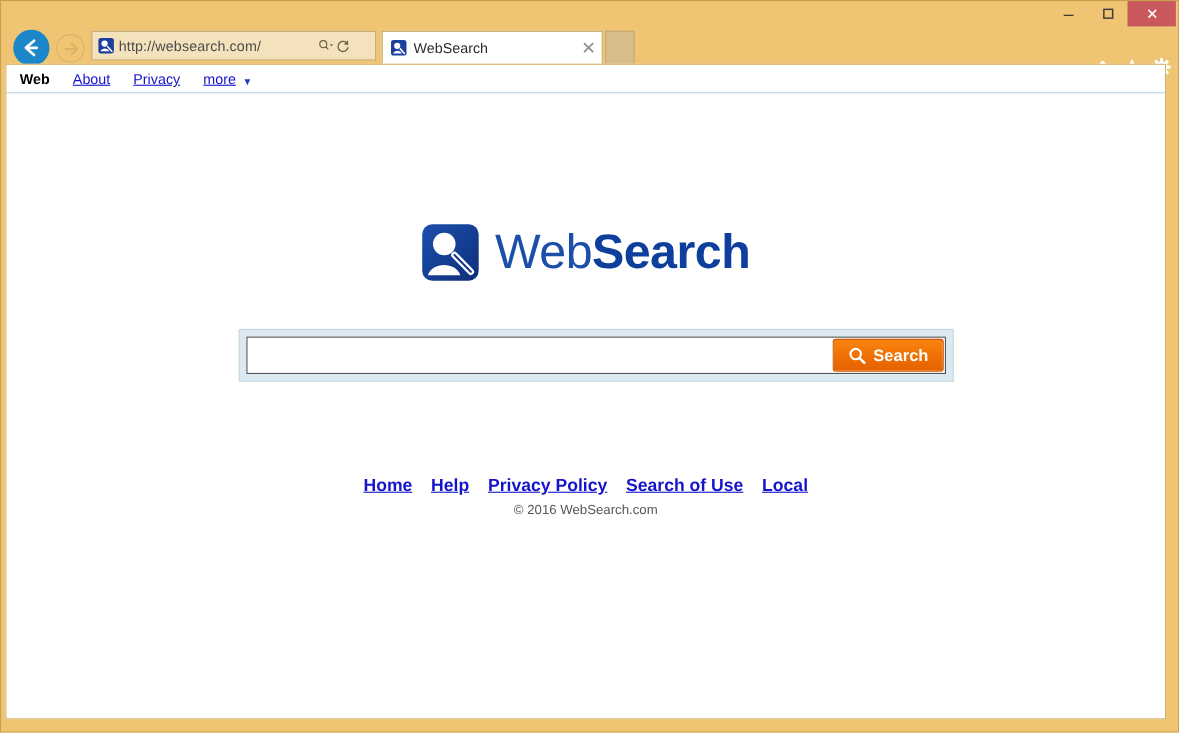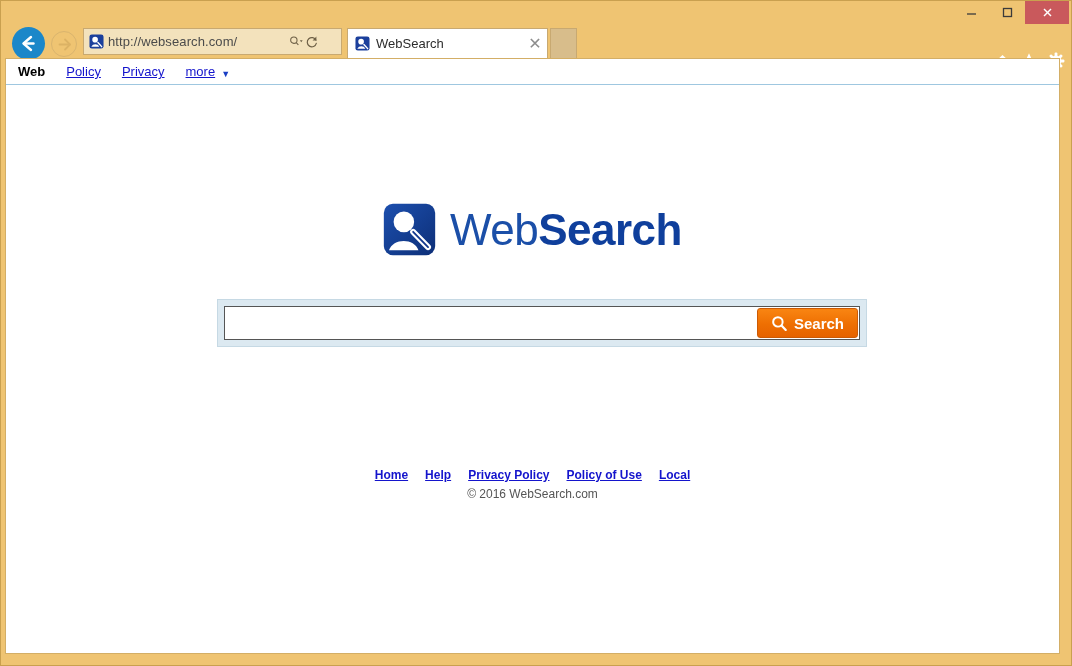--- a/index.html
+++ b/index.html
@@ -286,26 +286,25 @@
     top: 348px;
     text-align: center;
   }
   #footer-links {
     display: flex;
     justify-content: center;
     gap: 17px;
     margin-bottom: 5px;
   }
   #footer-links a {
-    font-size: 12px;
+    font-size: 16px;
     font-weight: bold;
     color: #1414cc;
     text-decoration: underline;
     white-space: nowrap;
-    margin-top: 35px;
   }
   #copyright {
     font-size: 12px;
     color: #555555;
   }
 </style>
 </head>
 <body>
 
 <div id="window">
@@ -406,21 +405,21 @@
           <circle cx="9" cy="9" r="2.4" fill="#efc472"></circle>
         </svg>
       </span>
     </div>
   </div>
 
   <div id="viewport">
 
     <div id="sitenav">
       <span class="navitem active">Web</span>
-      <span class="navitem link">Policy</span>
+      <span class="navitem link">About</span>
       <span class="navitem link">Privacy</span>
       <span id="more-wrap">
         <span class="navitem link" style="margin-right:0">more</span>
         <span id="more-caret">▼</span>
       </span>
     </div>
 
     <div id="page">
 
       <div id="logo">
@@ -453,21 +452,21 @@
             <span>Search</span>
           </button>
         </div>
       </div>
 
       <div id="footer">
         <div id="footer-links">
           <a href="#">Home</a>
           <a href="#">Help</a>
           <a href="#">Privacy Policy</a>
-          <a href="#">Policy of Use</a>
+          <a href="#">Search of Use</a>
           <a href="#">Local</a>
         </div>
         <div id="copyright">© 2016 WebSearch.com</div>
       </div>
 
     </div>
   </div>
 </div>
 
 </body></html>

